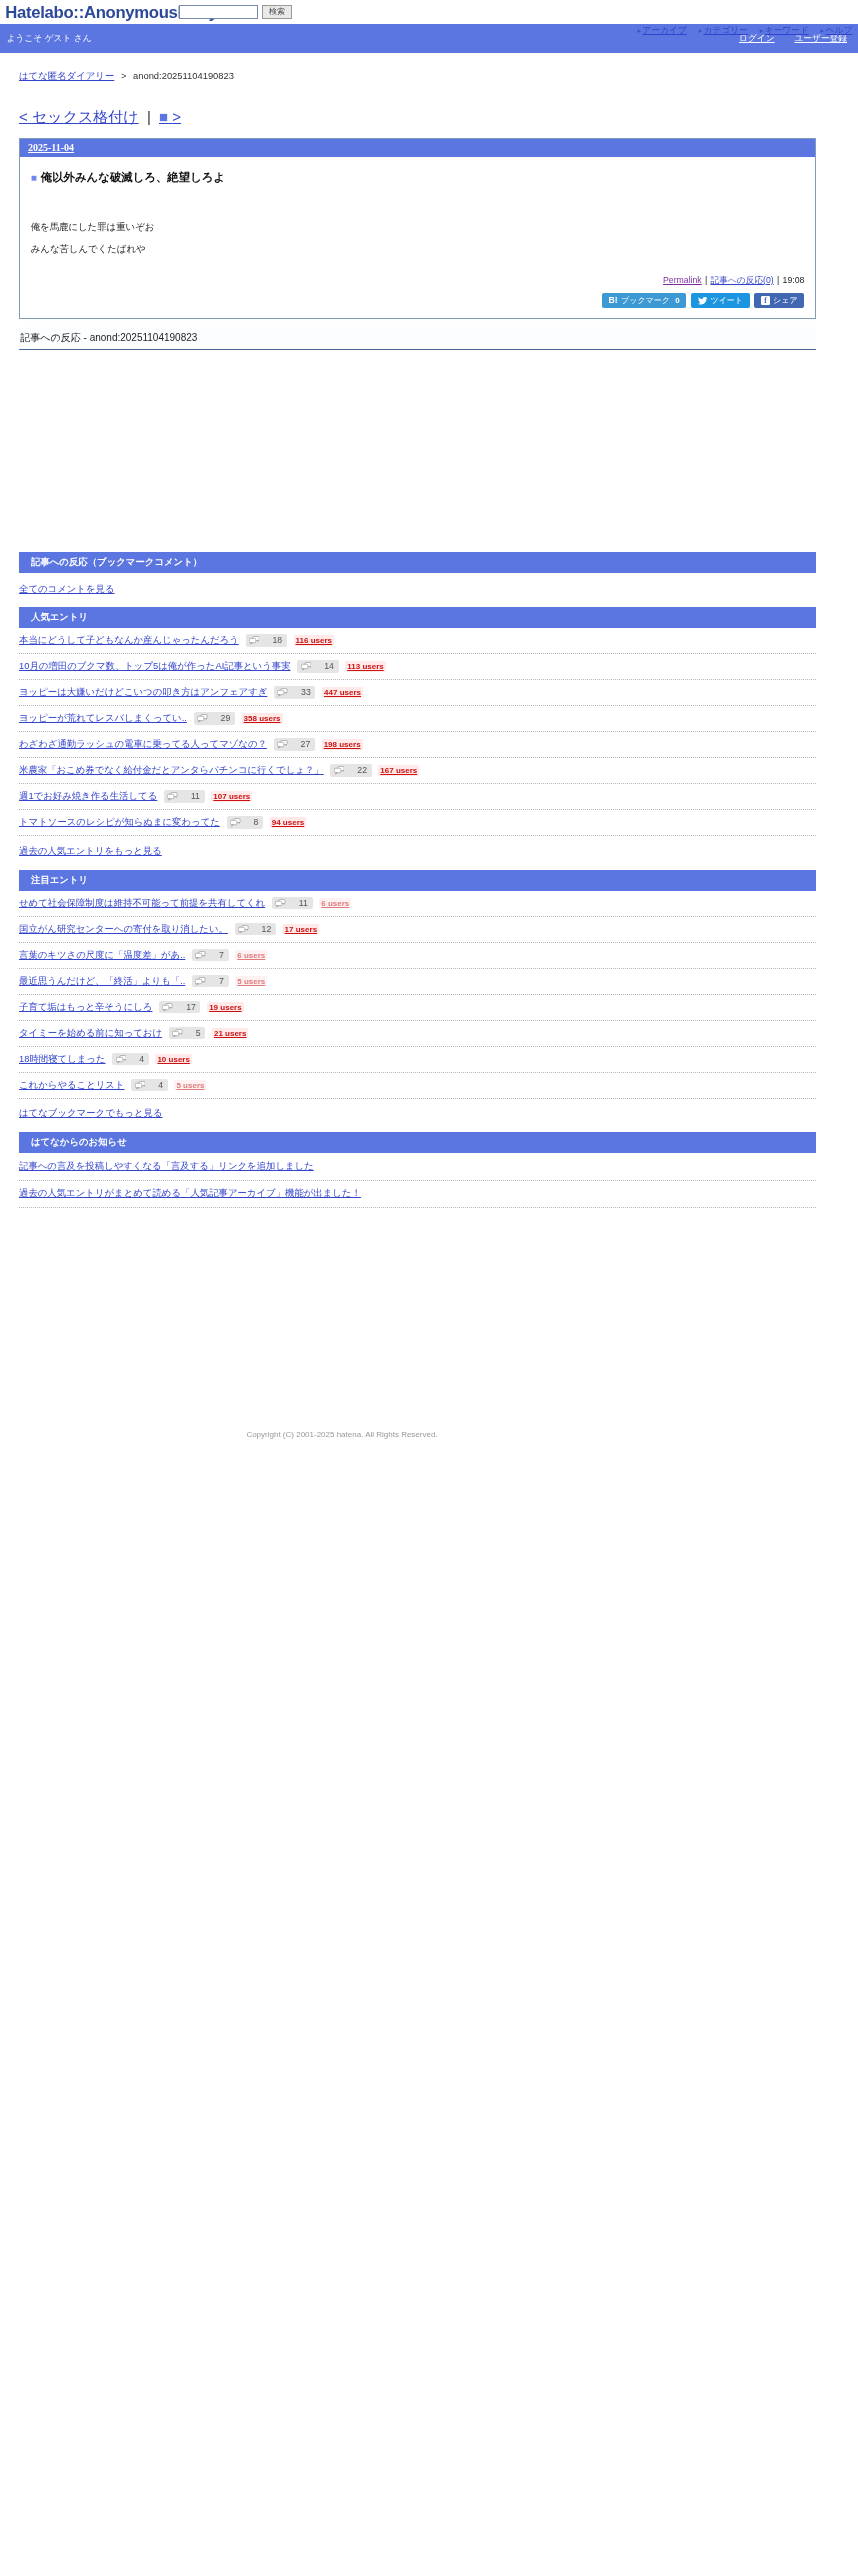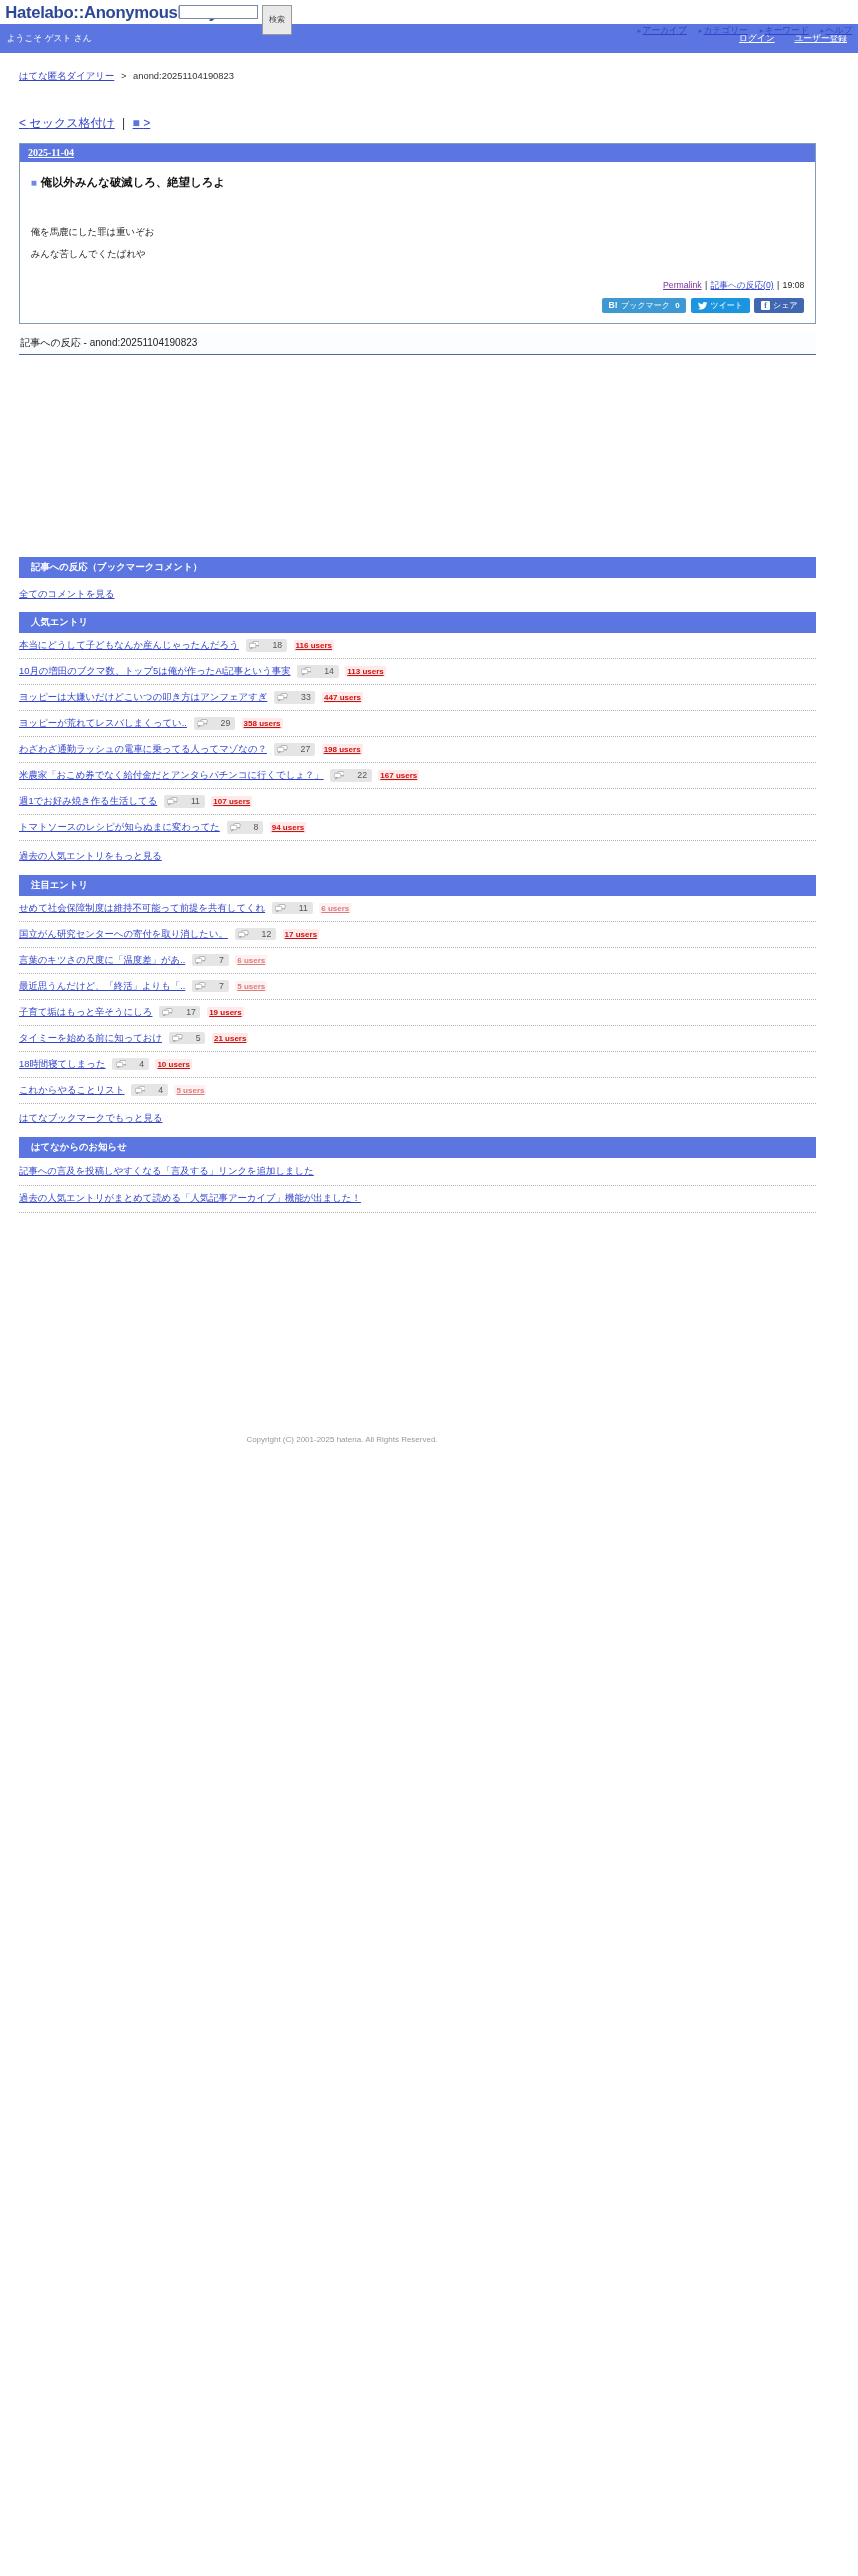--- a/index.html
+++ b/index.html
@@ -15,40 +15,40 @@
   .header-top { position: relative; height: 24px; padding: 3.3px 6.7px 0 5.3px; }
   .logo {
     display: inline-block; font-size: 16.7px; font-weight: bold; color: #2b4798;
     letter-spacing: -0.3px; line-height: 20px;
   }
   .search-form { position: absolute; left: 179px; top: 4.7px; display: flex; gap: 4px; }
   .search-input {
     width: 79px; height: 14.7px; border: 0.7px solid #7788aa; font-size: 8.7px; padding: 0 2.7px;
   }
   .search-btn {
-    height: 30px; font-size: 8px; padding: 0 6px; background: #e9e9e9;
+    height: 14px; font-size: 8px; padding: 0 6px; background: #e9e9e9;
     border: 0.7px solid #999; color: #444; cursor: pointer;
   }
   .top-links { position: absolute; right: 6.7px; top: 25px; font-size: 8.7px; }
   .top-links a { margin-left: 9.4px; white-space: nowrap; }
   .arrow-icon { color: #3a55c8; text-decoration: none; display: inline-block; margin-right: 1.3px; font-size: 7.4px; }
 
   .welcome-bar {
     height: 29px; background: #5b76e0; color: #fff; font-size: 8.7px;
     display: flex; align-items: center; justify-content: space-between; padding: 0 12px 0 6.7px;
   }
   .welcome-bar a { color: #fff; margin-left: 17.4px; }
 
   
   .content { width: 797px; margin-left: 19px; }
 
   .breadcrumb { margin-top: 17.4px; font-size: 9.4px; color: #333; }
   .breadcrumb .sep { margin: 0 4px; color: #444; }
 
-  .entry-nav { margin-top: 32px; font-size: 12px; }
+  .entry-nav { margin-top: 25px; font-size: 15px; }
   .entry-nav .pipe { margin: 0 4px; color: #333; }
   .sq { color: #5b76e0; font-style: normal; }
 
   
   .article-box { margin-top: 10.7px; border: 0.7px solid #7f9db9; }
   .date-bar { background: #5b76e0; padding: 3.3px 8px; font-size: 10px; }
   .date-bar a { color: #fff; font-weight: bold; font-family: Liberation Serif, serif; }
   .article-inner { padding: 9.4px 10.7px 9.4px 10.7px; }
   .entry-title { font-size: 11.4px; font-weight: bold; color: #111; margin: 4px 0 35px 0; }
   .entry-title .sq2 { color: #6e87ea; font-size: 10px; margin-right: 4px; }

